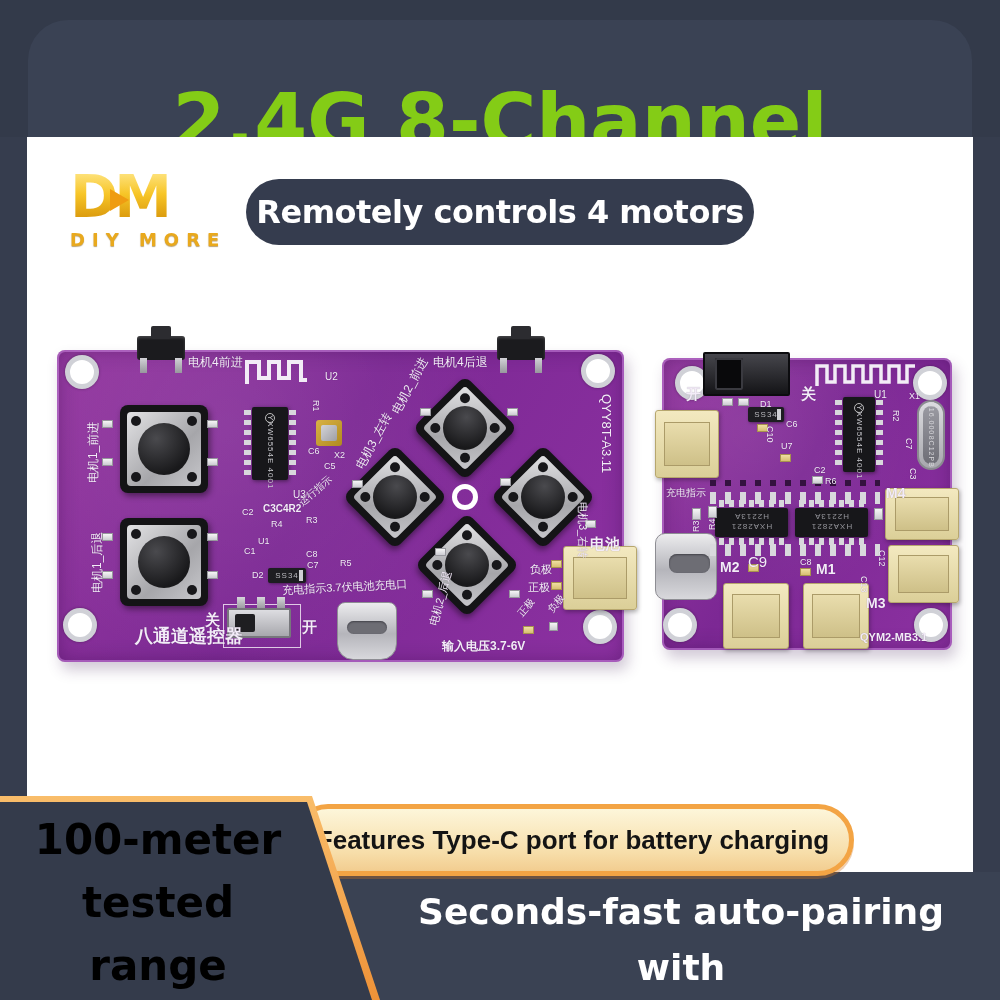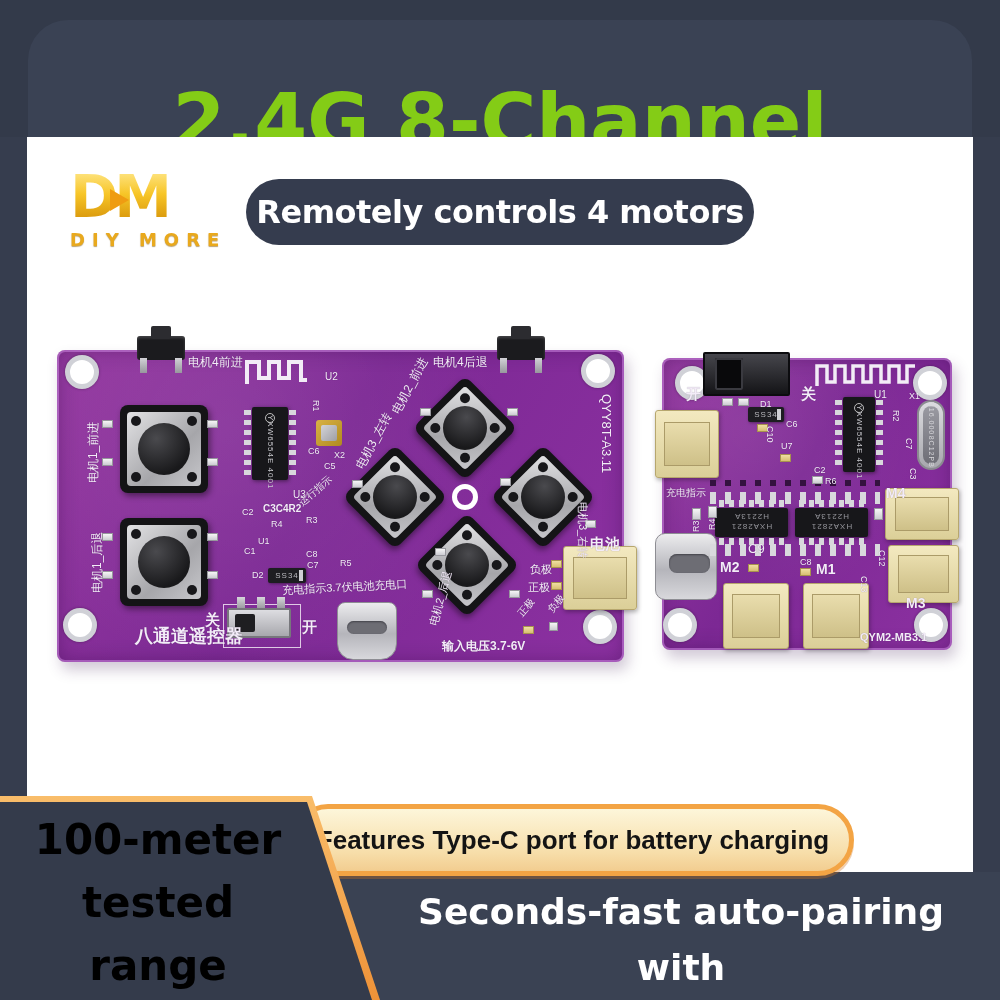--- a/index.html
+++ b/index.html
@@ -392,26 +392,26 @@
         <span class="sk" style="left: 124px; top: 62px; font-size: 9px;">C6</span>
         <span class="sk" style="left: 112px; top: 68px; font-size: 9px; transform: rotate(90deg);">C10</span>
         <span class="sk" style="left: 119px; top: 84px; font-size: 9px;">U7</span>
         <span class="sk" style="left: 152px; top: 108px; font-size: 9px;">C2</span>
         <span class="sk" style="left: 163px; top: 119px; font-size: 9px;">R6</span>
         <span class="sk" style="left: 206px; top: 128px; font-size: 14px; font-weight: bold; padding-left: 18px;">M4</span>
         <span class="sk" style="left: 4px; top: 130px; font-size: 10px;">充电指示</span>
         <span class="sk" style="left: 30px; top: 174px; font-size: 9px; transform: rotate(-90deg);">R3</span>
         <span class="sk" style="left: 46px; top: 172px; font-size: 9px; transform: rotate(-90deg);">R4</span>
         <span class="sk" style="left: 58px; top: 202px; font-size: 14px; font-weight: bold;">M2</span>
-        <span class="sk" style="left: 86px; top: 184px; font-size: 13px;">C9</span>
+        <span class="sk" style="left: 86px; top: 196px; font-size: 15px;">C9</span>
         <span class="sk" style="left: 138px; top: 200px; font-size: 9px;">C8</span>
         <span class="sk" style="left: 154px; top: 204px; font-size: 14px; font-weight: bold;">M1</span>
         <span class="sk" style="left: 206px; top: 218px; font-size: 9px; transform: rotate(90deg);">C13</span>
         <span class="sk" style="left: 224px; top: 192px; font-size: 9px; transform: rotate(90deg);">C12</span>
-        <span class="sk" style="left: 204px; top: 238px; font-size: 14px; font-weight: bold; margin-left: 40px;">M3</span>
+        <span class="sk" style="left: 204px; top: 238px; font-size: 14px; font-weight: bold;">M3</span>
         <span class="sk" style="left: 198px; top: 274px; font-size: 11px; font-weight: bold;">QYM2-MB3.1</span>
       </div>
   </div>
 
   <div class="bottom-band"></div>
   <div class="tagline">
     <div>Seconds-fast auto-pairing with</div>
     <div>anti-interference</div>
   </div>
 

